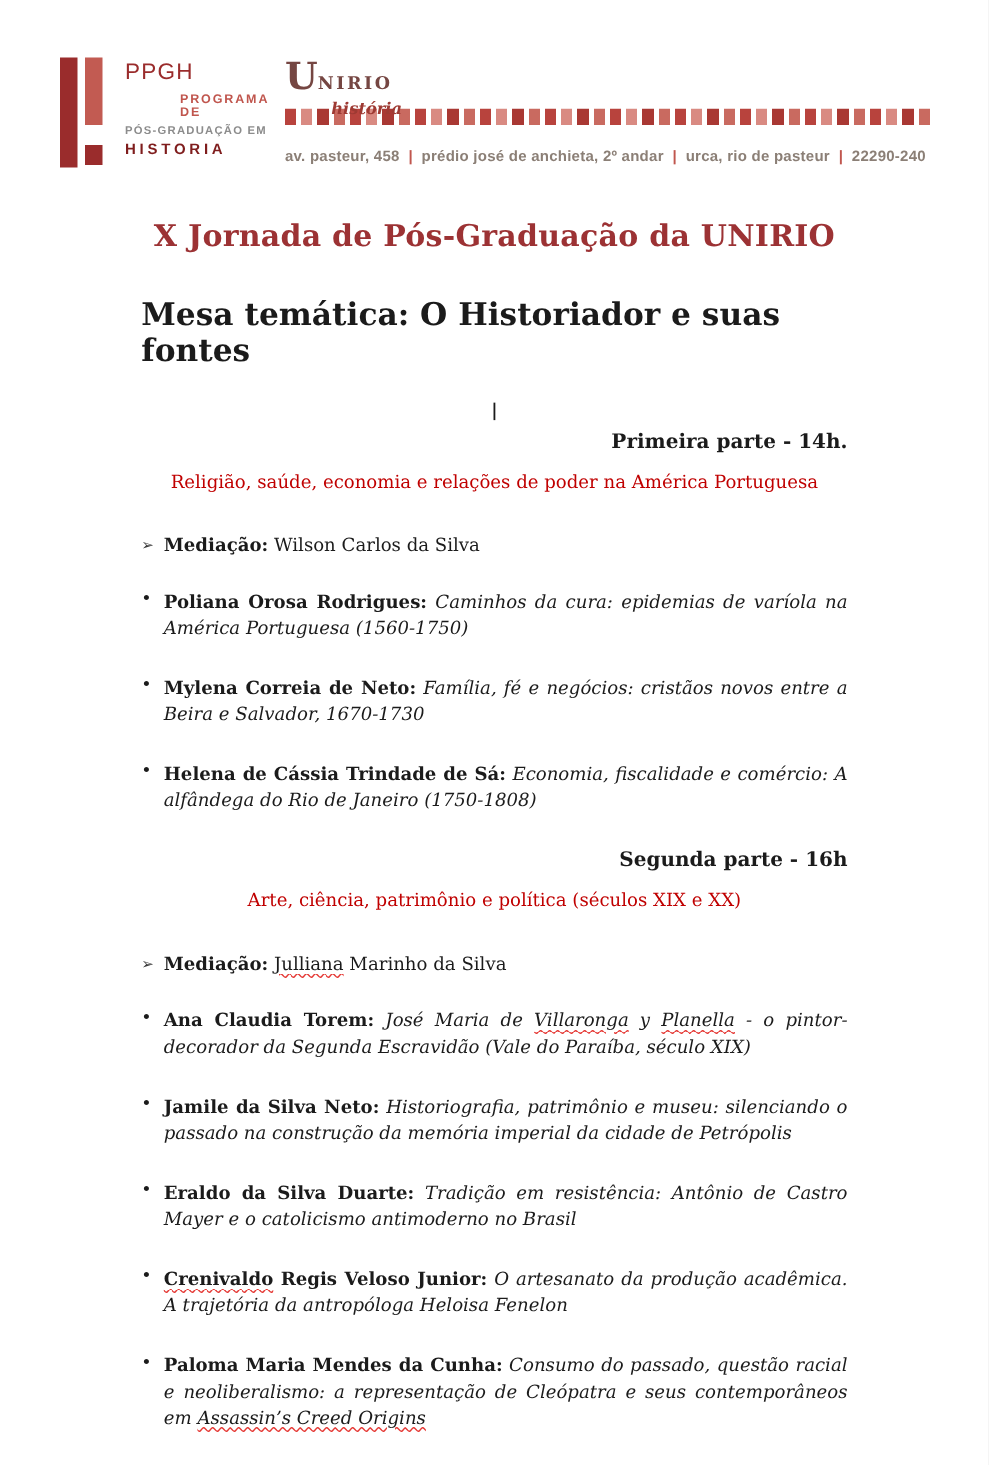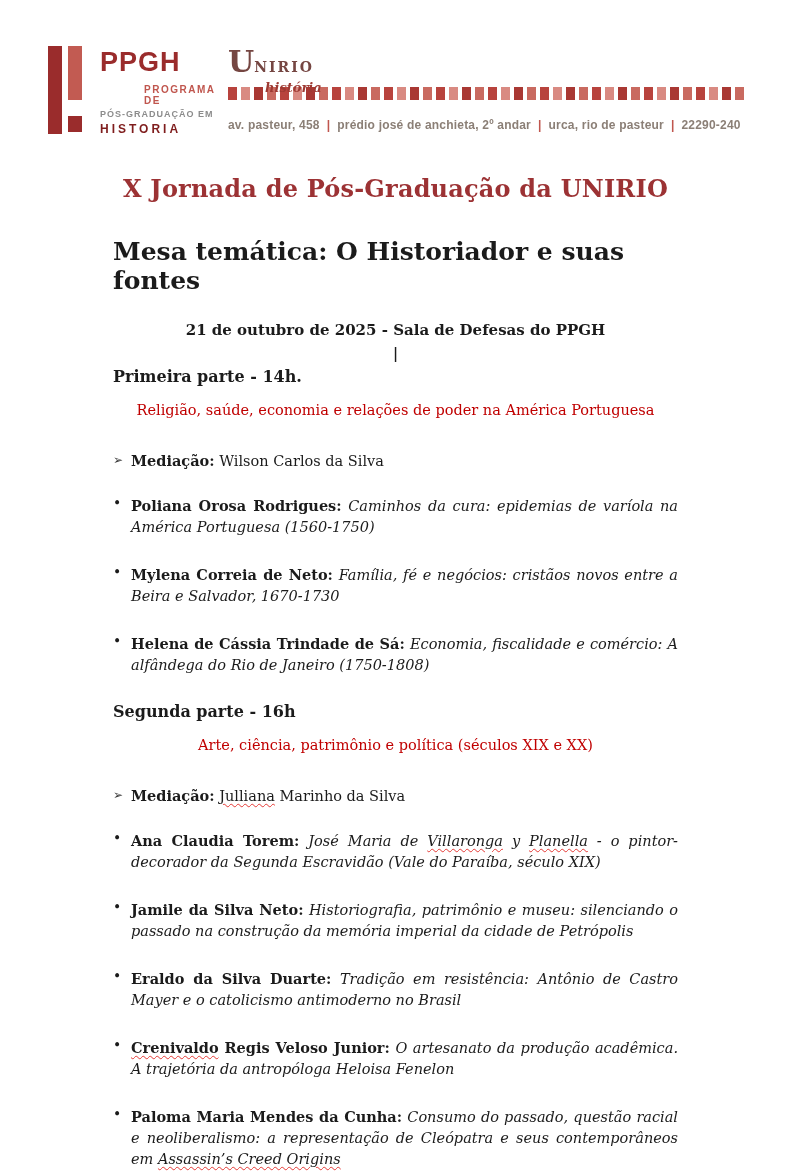--- a/index.html
+++ b/index.html
@@ -18,21 +18,21 @@
   
   .header { display: flex; padding: 0 46px 0 48px; }
   .logo-left { width: 180px; flex: none; display: flex; gap: 12px; }
 
   .logo-mark { position: relative; width: 40px; height: 92px; flex: none; }
   .lm-bar-tall { position: absolute; left: 0; top: 2px; width: 14px; height: 88px; background: #9a2c2c; }
   .lm-bar-short { position: absolute; left: 20px; top: 2px; width: 14px; height: 54px; background: #c25b52; }
   .lm-dot { position: absolute; left: 20px; top: 72px; width: 14px; height: 16px; background: #9a2c2c; }
 
   .logo-text { font-family: "Liberation Sans", sans-serif; padding-top: 4px; }
-  .logo-acronym { font-size: 27px; font-weight: bold; color: #9a2c2c; letter-spacing: 1px; line-height: 1.1; }
+  .logo-acronym { font-size: 18px; font-weight: normal; color: #9a2c2c; letter-spacing: 1px; line-height: 1.1; }
   .logo-line1 { font-size: 10px; font-weight: bold; color: #c0564e; letter-spacing: 1.5px; margin-top: 6px; padding-left: 44px; }
   .logo-line2 { font-size: 9px; font-weight: bold; color: #8c8c8c; letter-spacing: 1px; margin-top: 3px; }
   .logo-line3 { font-size: 12px; font-weight: bold; color: #7f1d1d; letter-spacing: 3px; margin-top: 3px; }
 
   .logo-right { flex: 1; }
   .unirio { position: relative; height: 40px; color: #754642; }
   .unirio .u { font-size: 30px; font-weight: bold; font-family: "DejaVu Serif", serif; }
   .unirio .nirio { font-size: 14px; font-weight: bold; letter-spacing: 2px; font-family: "DejaVu Serif", serif; }
   .unirio .historia { position: absolute; left: 16px; top: 36px; font-size: 13px; font-style: italic; font-weight: bold; color: #9e3a33; margin-left: 21px; }
 
@@ -57,21 +57,21 @@
   .content { width: 565px; margin: 38px auto 0; }
 
   .title {
     text-align: center; font-size: 24px; font-weight: bold;
     color: #9c3234; margin-bottom: 34px; letter-spacing: 0.2px;
   }
   .subtitle { text-align: left; font-size: 25px; font-weight: bold; color: #1b1b1b; margin-bottom: 26px; }
   .dateline { text-align: center; font-size: 15px; font-weight: bold; margin-bottom: 6px; }
   .divider  { text-align: center; font-size: 14px; font-weight: bold; margin-bottom: 6px; }
 
-  .part-heading { text-align: left; font-size: 16px; font-weight: bold; margin-bottom: 16px; }
+  .part-heading { text-align: right; font-size: 16px; font-weight: bold; margin-bottom: 16px; }
   .theme { text-align: center; font-size: 14.5px; font-weight: normal; color: #c00000; margin-bottom: 34px; }
 
   .mediator { display: flex; margin-bottom: 26px; font-size: 14.5px; }
   .mediator .bullet { width: 18px; flex: none; font-family: "DejaVu Sans", sans-serif; font-size: 12px; color: #3a3a3a; padding-top: 1px; }
   .mediator p { flex: 1; }
 
   .entry { display: flex; margin-bottom: 26px; font-size: 14.5px; }
   .entry .bullet { width: 18px; flex: none; font-size: 14px; color: #1b1b1b; }
   .entry .etext { flex: 1; text-align: justify; line-height: 1.45; }
 
@@ -117,21 +117,20 @@
       <div class="address">
         <span>av. pasteur, 458</span><span class="sep">|</span><span>prédio josé de anchieta, 2º andar</span><span class="sep">|</span><span>urca, rio de pasteur</span><span class="sep">|</span><span>22290-240</span>
       </div>
     </div>
   </div>
 
   <main class="content">
 
     <h1 class="title">X Jornada de Pós-Graduação da UNIRIO</h1>
     <h2 class="subtitle">Mesa temática: O Historiador e suas fontes</h2>
-    <p class="dateline">21 de outubro de 2025 - Sala de Defesas do PPGH</p>
     <p class="divider">|</p>
 
     <section>
       <h3 class="part-heading">Primeira parte - 14h.</h3>
       <p class="theme">Religião, saúde, economia e relações de poder na América Portuguesa</p>
 
       <div class="mediator">
         <span class="bullet">➢</span>
         <p><b class="speaker">Mediação:</b> <span>Wilson Carlos da Silva</span></p>
       </div>

